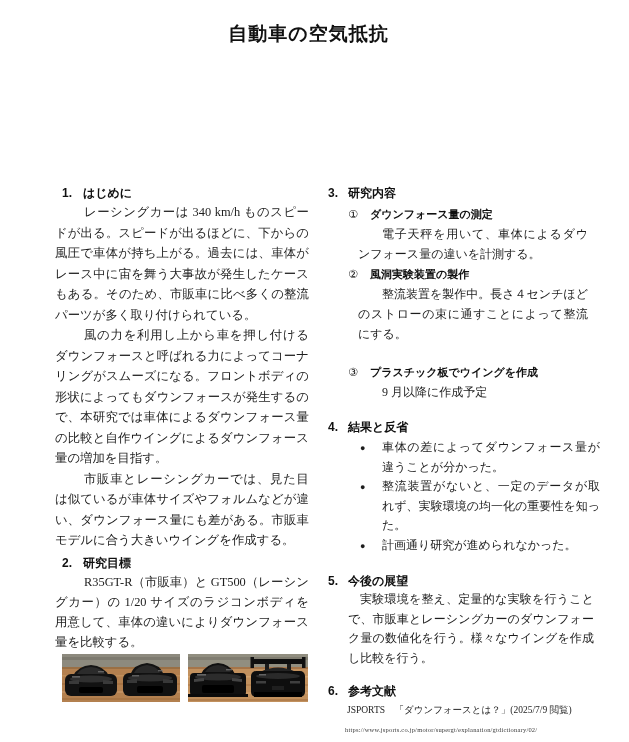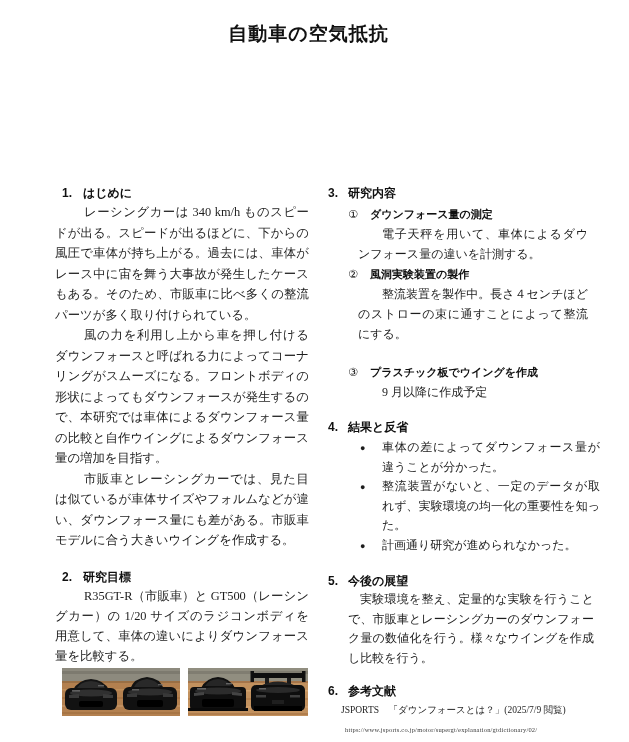--- a/index.html
+++ b/index.html
@@ -20,40 +20,40 @@
   .col-right{left:328px;width:279px;font-size:12px;line-height:20px;}
 
   .sec-head{
     font-family:"Liberation Sans","DejaVu Sans",sans-serif;font-weight:bold;
     font-size:12px;line-height:18px;text-align:left;color:#101010;text-indent:0;
   }
   .col-left .sec-head .num{display:inline-block;width:28px;padding-left:7px;box-sizing:border-box;}
   .col-right .sec-head .num{display:inline-block;width:20px;}
 
   .para{margin:0;text-indent:29px;}
-  .mt5{margin-top:17px;} .mt2{margin-top:2px;} .mt14{margin-top:14px;}
+  .mt5{margin-top:3px;} .mt2{margin-top:2px;} .mt14{margin-top:14px;}
   .mt16{margin-top:16px;} .mt18{margin-top:18px;}
 
   .p-goal{line-height:20px;}
 
   .sub-head{
     margin-left:20px;font-family:"Liberation Sans","DejaVu Sans",sans-serif;
     font-weight:bold;font-size:11px;line-height:20px;text-align:left;color:#101010;
   }
   .sub-head .sub-num{display:inline-block;width:22px;font-weight:normal;}
   .sub-body{margin:0 0 0 30px;width:230px;text-indent:24px;line-height:20px;}
 
   .bullet-row{display:flex;margin-left:32px;width:240px;line-height:19.5px;}
   .bullet-marker{width:22px;flex:none;font-size:9px;line-height:19.5px;
     font-family:"Liberation Sans","DejaVu Sans",sans-serif;padding-top:1px;}
   .bullet-text{width:218px;text-align:justify;}
 
   .p-outlook{margin-left:20px;width:246px;text-indent:12px;line-height:19.5px;}
 
-  .ref-entry{margin-left:13px;margin-top:3px;font-size:9.5px;line-height:15px;text-align:left;}
+  .ref-entry{margin-left:19px;margin-top:3px;font-size:9.5px;line-height:15px;text-align:left;}
   .ref-url{margin-left:17px;margin-top:2px;font-size:6.5px;letter-spacing:.2px;
     color:#3c3c3c;text-align:left;}
 
   .figure-row{display:flex;gap:8px;margin-left:7px;margin-top:2px;}
   .fig-caption{
     font-family:"Liberation Sans","DejaVu Sans",sans-serif;font-weight:bold;
     font-size:10px;letter-spacing:.3px;text-align:center;margin-top:5px;color:#101010;
   }
 </style>
 </head>

